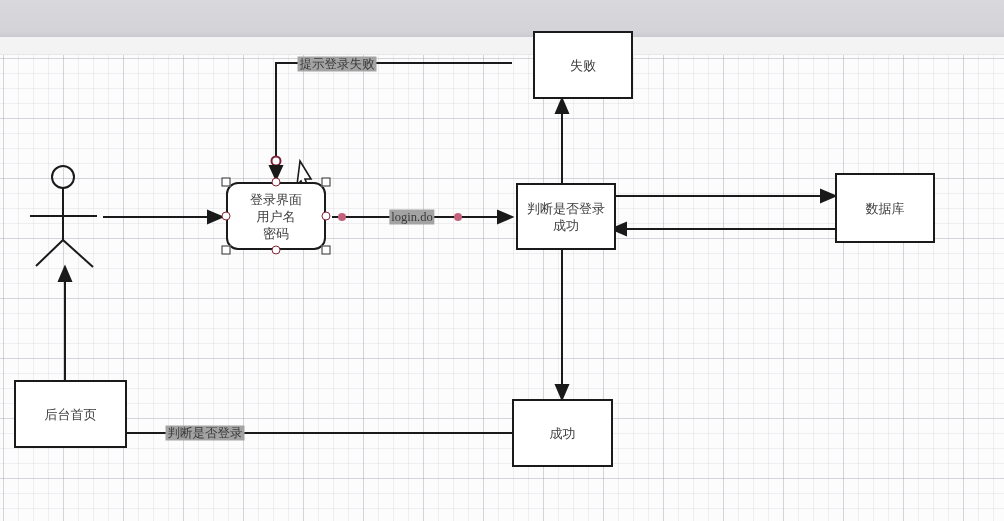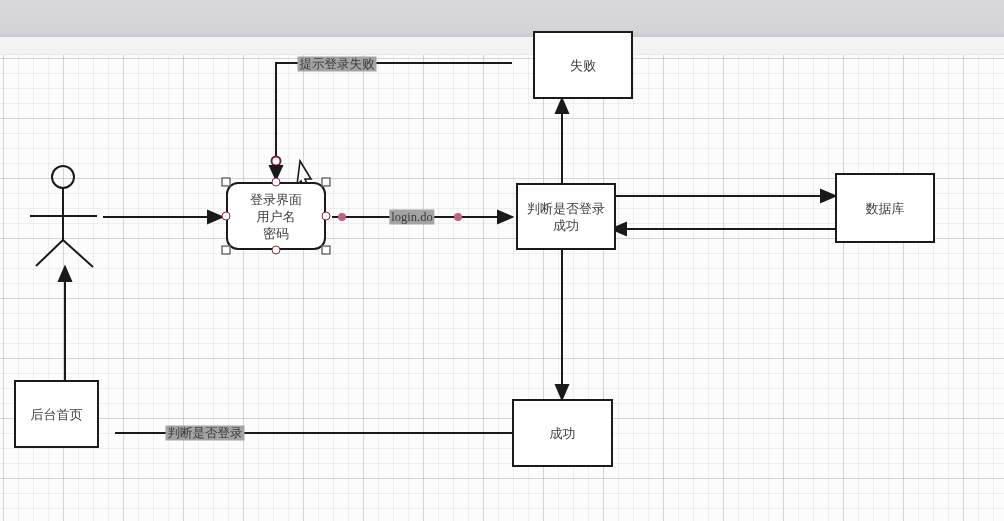--- a/index.html
+++ b/index.html
@@ -155,21 +155,21 @@
 </div>
 
 <div class="node" style="left:835px; top:173px; width:100px; height:70px;">
   <span class="label">数据库</span>
 </div>
 
 <div class="node" style="left:512px; top:399px; width:101px; height:68px;">
   <span class="label">成功</span>
 </div>
 
-<div class="node" style="left:14px; top:380px; width:85px; height:68px;">
+<div class="node" style="left:14px; top:380px; width:113px; height:68px;">
   <span class="label">后台首页</span>
 </div>
 
 <div class="handle sq" style="left:226px; top:182px;"></div>
 <div class="handle sq" style="left:326px; top:182px;"></div>
 <div class="handle sq" style="left:226px; top:250px;"></div>
 <div class="handle sq" style="left:326px; top:250px;"></div>
 <div class="handle ci" style="left:276px; top:182px;"></div>
 <div class="handle ci" style="left:226px; top:216px;"></div>
 <div class="handle ci" style="left:326px; top:216px;"></div>

